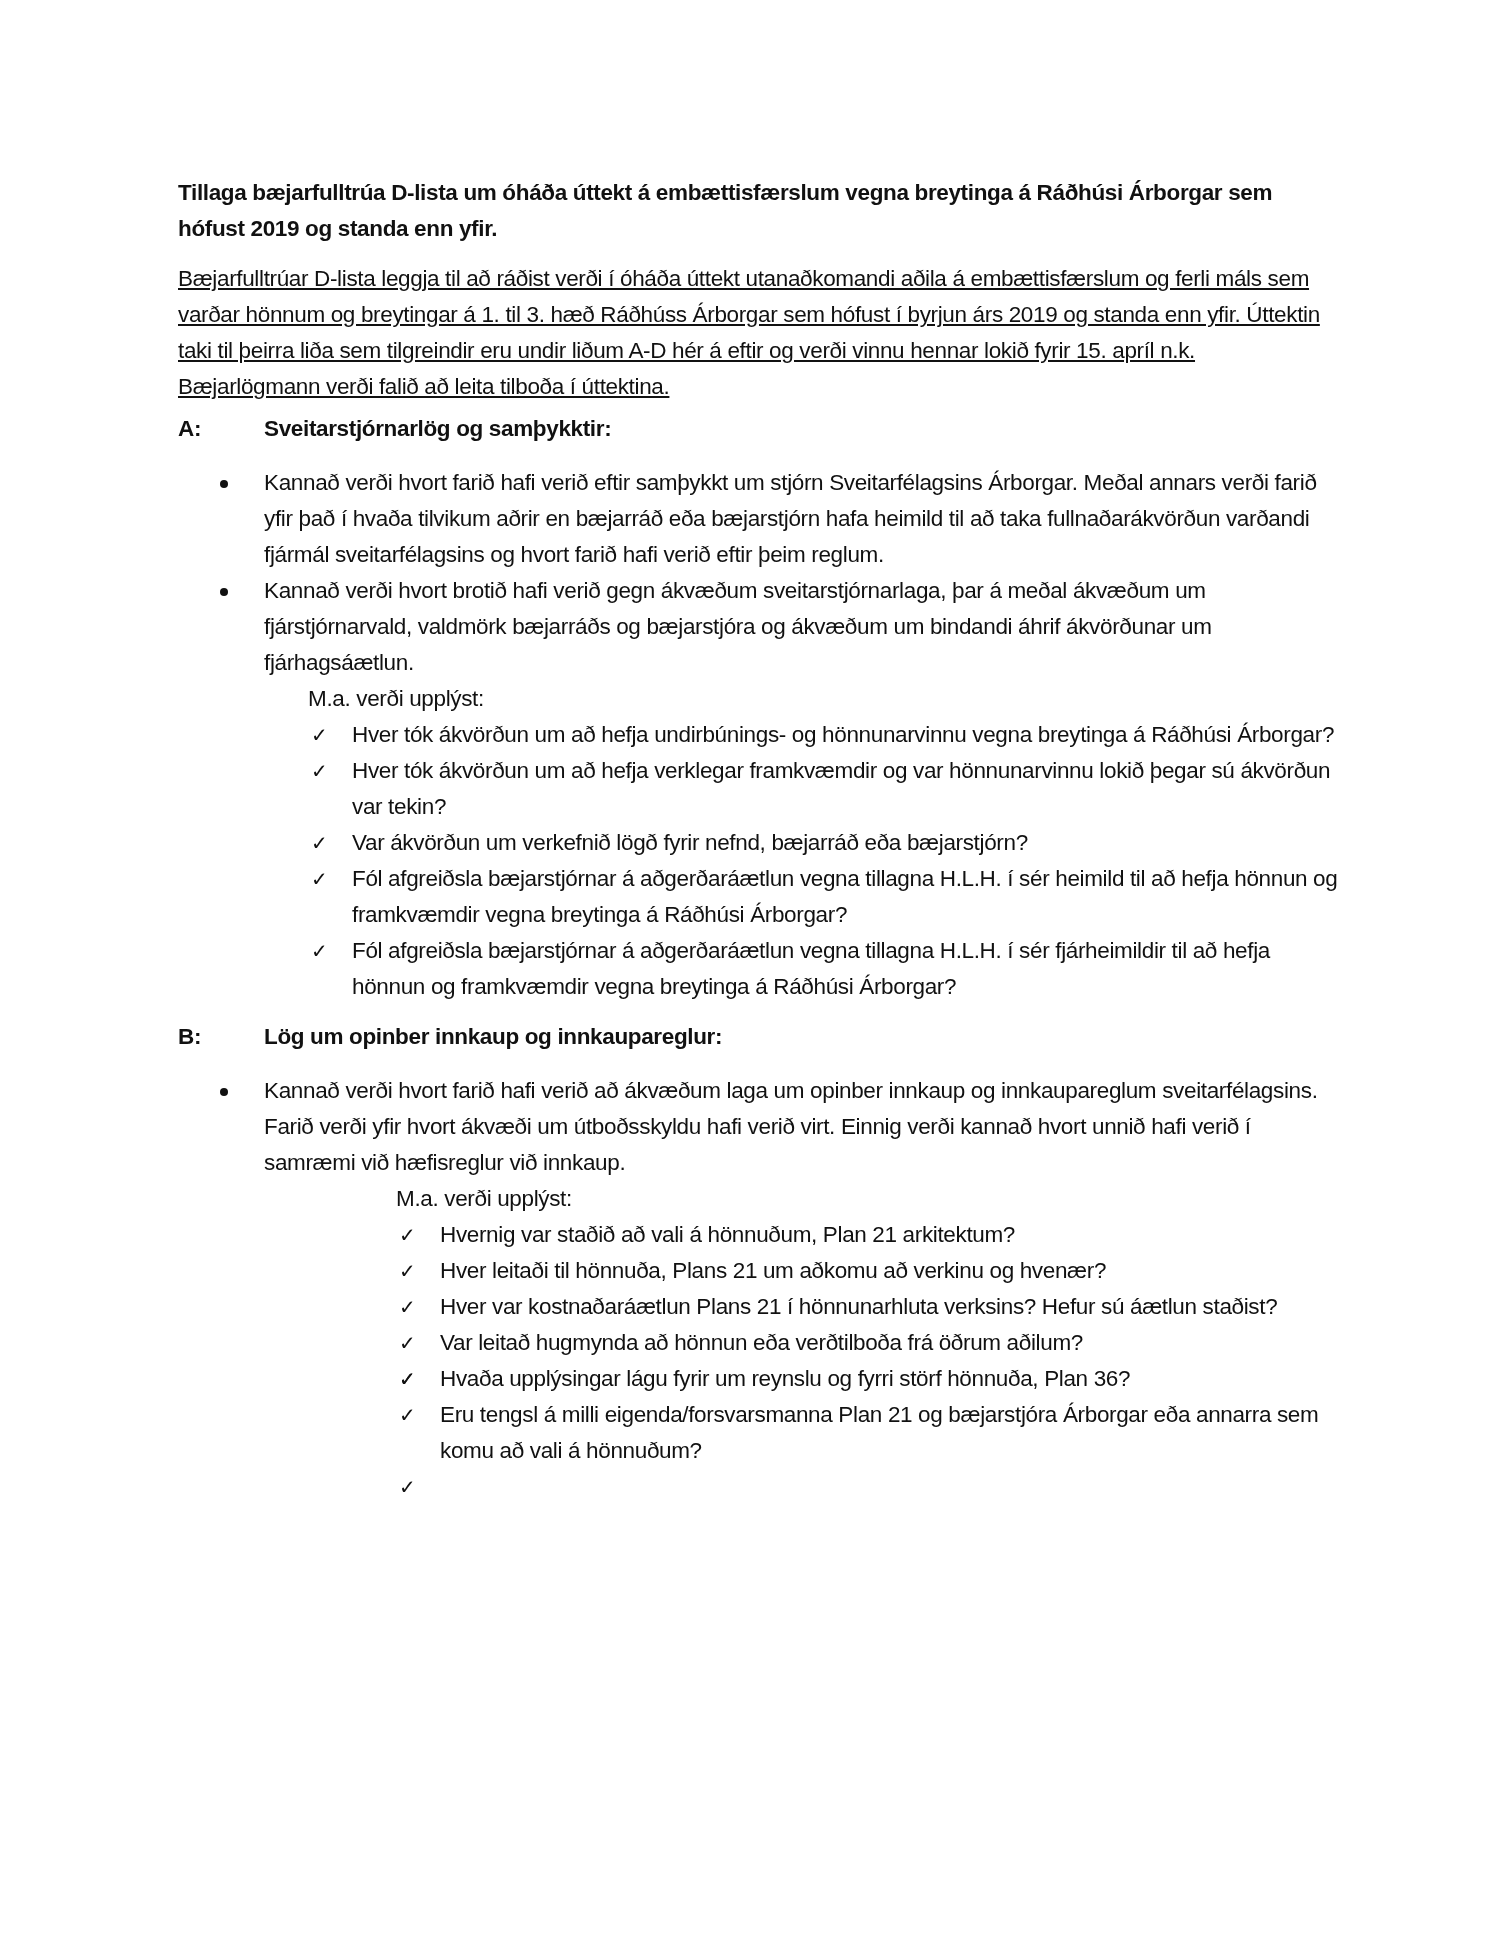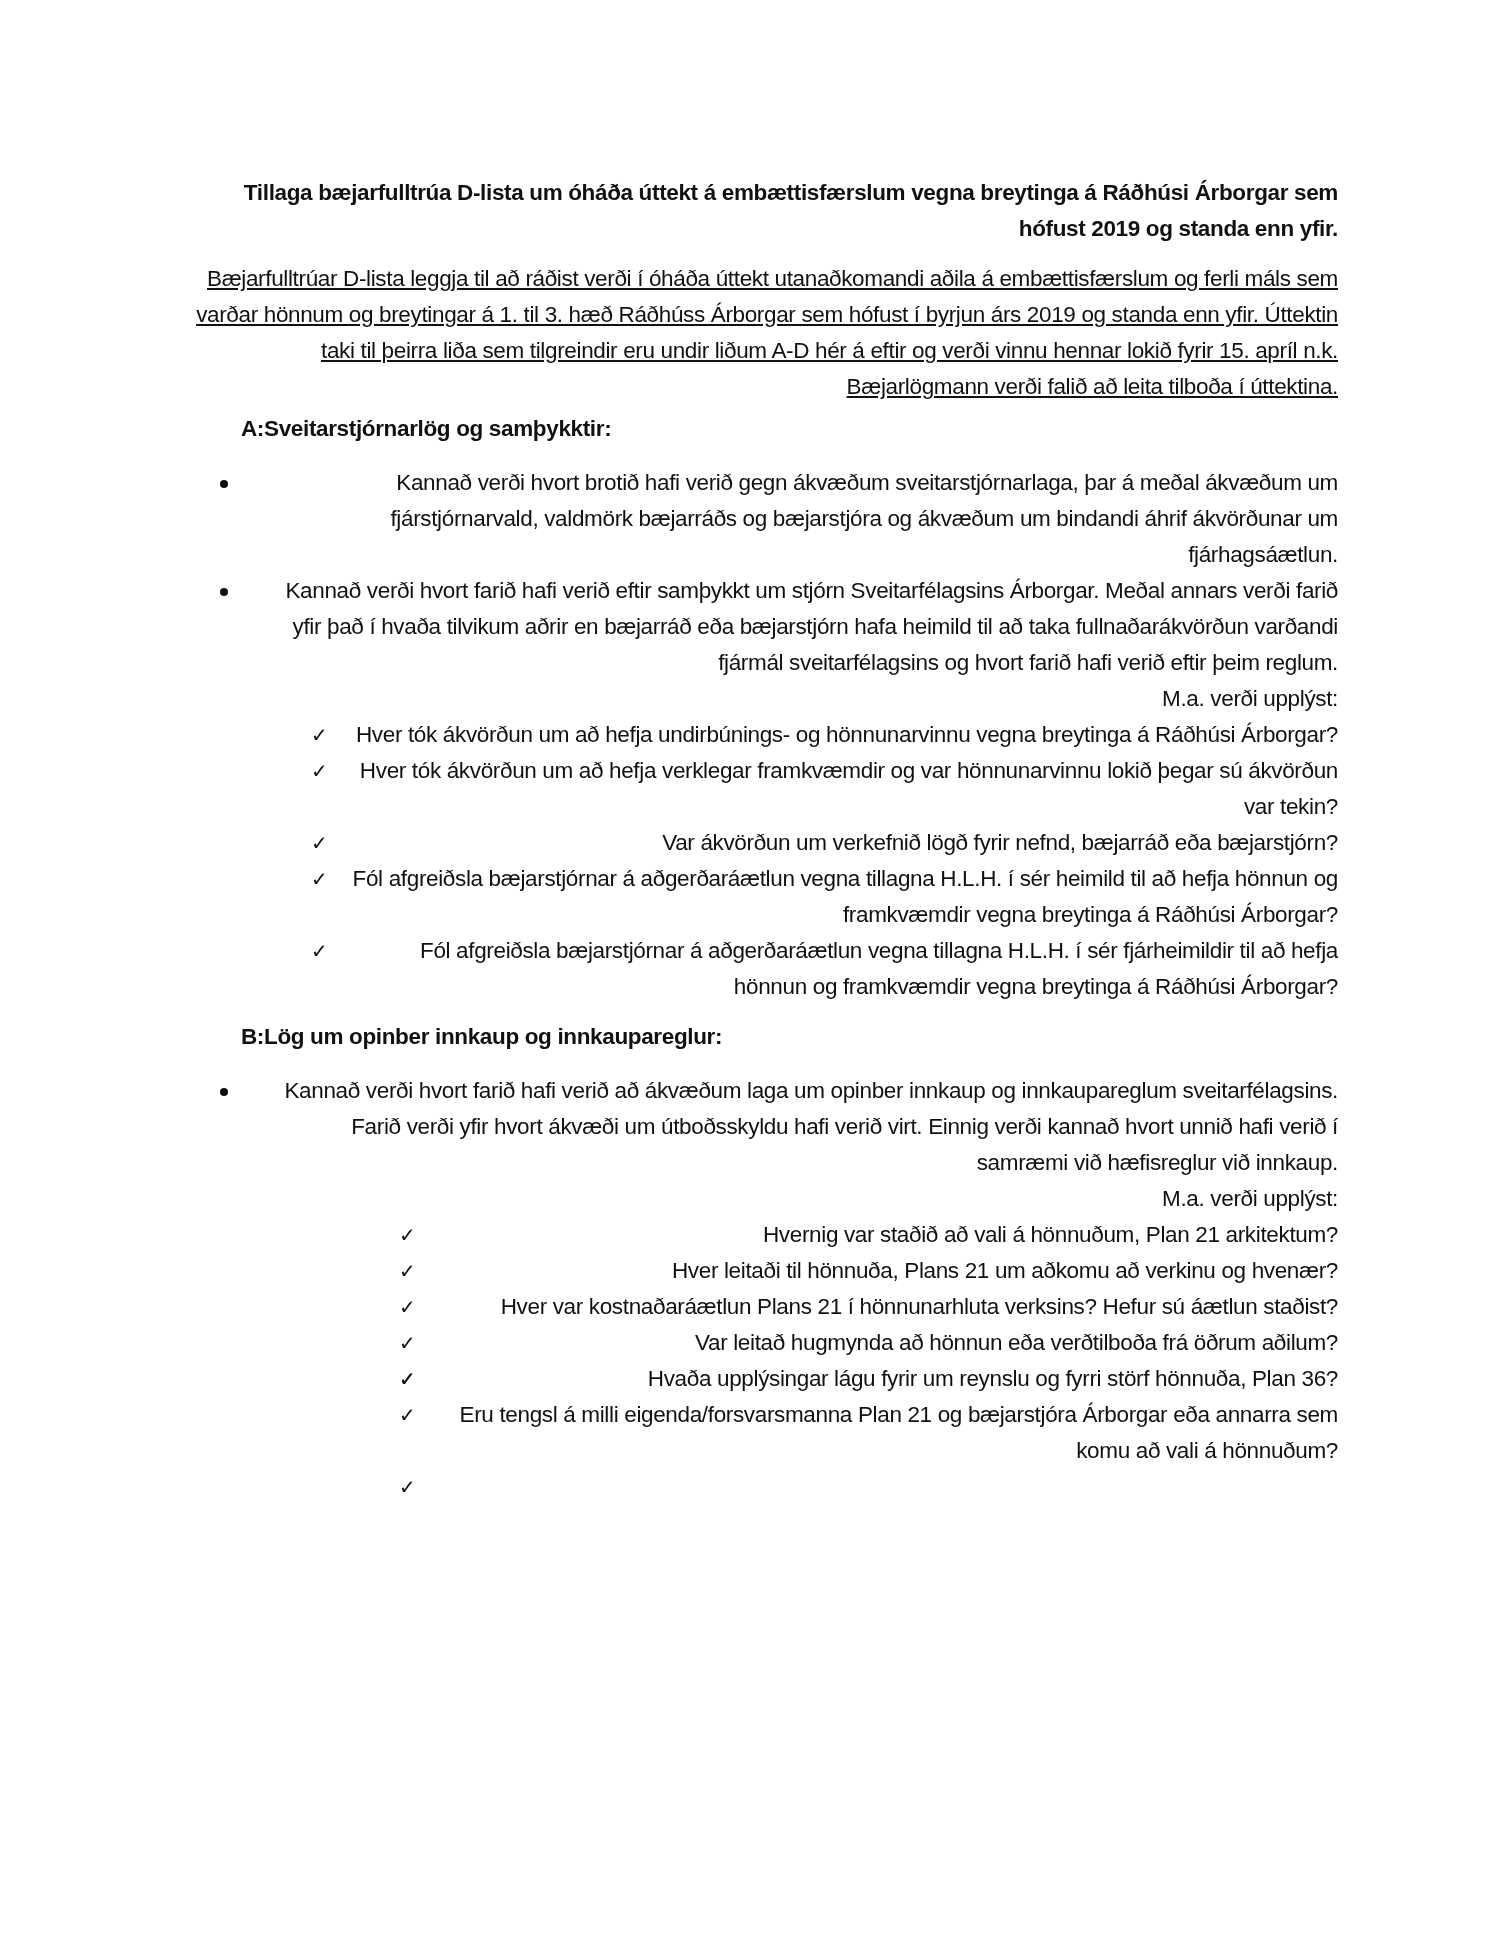--- a/index.html
+++ b/index.html
@@ -15,21 +15,20 @@
       font-family: "Liberation Sans", "DejaVu Sans", sans-serif;
       color: #111111;
     }
     .page {
       position: absolute;
       left: 0;
       top: 0;
       width: 1500px;
       height: 1942px;
       background: #ffffff;
-      text-align: right;
     }
     .content {
       position: absolute;
       left: 178px;
       top: 175px;
       width: 1160px;
       font-size: 22.5px;
       letter-spacing: -0.35px;
     }
     .title {
@@ -97,25 +96,25 @@
 
     <p class="intro">Bæjarfulltrúar D-lista leggja til að ráðist verði í óháða úttekt utanaðkomandi aðila á embættisfærslum og ferli máls sem varðar hönnum og breytingar á 1. til 3. hæð Ráðhúss Árborgar sem hófust í byrjun árs 2019 og standa enn yfir. Úttektin taki til þeirra liða sem tilgreindir eru undir liðum A-D hér á eftir og verði vinnu hennar lokið fyrir 15. apríl n.k. Bæjarlögmann verði falið að leita tilboða í úttektina.</p>
 
     <div class="section-heading">
       <span class="section-letter">A:</span>
       <span>Sveitarstjórnarlög og samþykktir:</span>
     </div>
 
     <div class="bullet-item">
       <span class="bullet-dot"></span>
-      <span>Kannað verði hvort brotið hafi verið gegn ákvæðum sveitarstjórnarlaga, þar á meðal ákvæðum um fjárstjórnarvald, valdmörk bæjarráðs og bæjarstjóra og ákvæðum um bindandi áhrif ákvörðunar um fjárhagsáætlun.</span>
+      <span>Kannað verði hvort farið hafi verið eftir samþykkt um stjórn Sveitarfélagsins Árborgar. Meðal annars verði farið yfir það í hvaða tilvikum aðrir en bæjarráð eða bæjarstjórn hafa heimild til að taka fullnaðarákvörðun varðandi fjármál sveitarfélagsins og hvort farið hafi verið eftir þeim reglum.</span>
     </div>
     <div class="bullet-item">
       <span class="bullet-dot"></span>
-      <span>Kannað verði hvort farið hafi verið eftir samþykkt um stjórn Sveitarfélagsins Árborgar. Meðal annars verði farið yfir það í hvaða tilvikum aðrir en bæjarráð eða bæjarstjórn hafa heimild til að taka fullnaðarákvörðun varðandi fjármál sveitarfélagsins og hvort farið hafi verið eftir þeim reglum.</span>
+      <span>Kannað verði hvort brotið hafi verið gegn ákvæðum sveitarstjórnarlaga, þar á meðal ákvæðum um fjárstjórnarvald, valdmörk bæjarráðs og bæjarstjóra og ákvæðum um bindandi áhrif ákvörðunar um fjárhagsáætlun.</span>
     </div>
 
     <div class="sub-label a">M.a. verði upplýst:</div>
 
     <div class="check-item a">
       <span class="check-mark">✓</span>
       <span>Hver tók ákvörðun um að hefja undirbúnings- og hönnunarvinnu vegna breytinga á Ráðhúsi Árborgar?</span>
     </div>
     <div class="check-item a">
       <span class="check-mark">✓</span>

